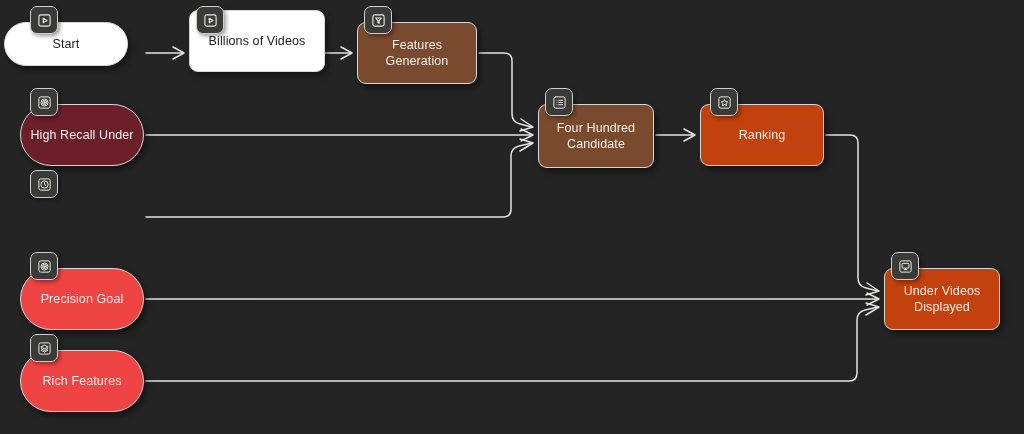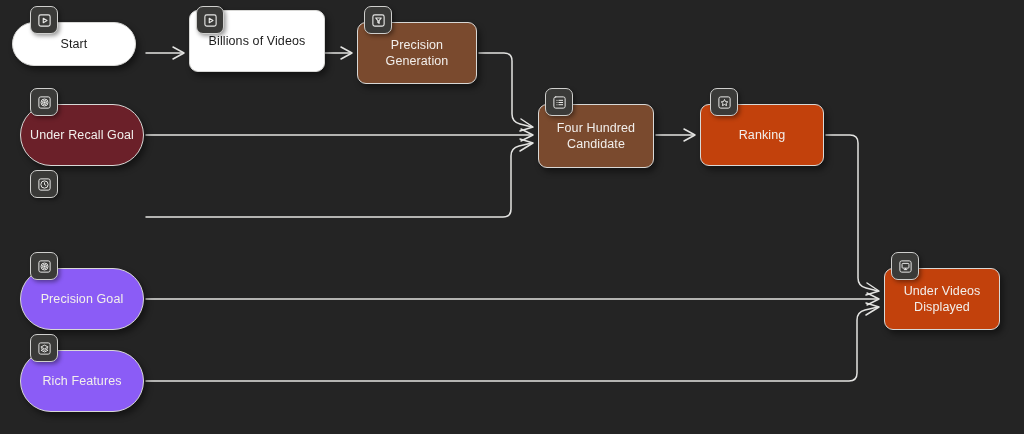--- a/index.html
+++ b/index.html
@@ -43,21 +43,21 @@
     white-space: pre-line;
   }
   .pill { border-radius: 999px; }
   .rrect { border-radius: 9px; }
   .fill-white { background: #ffffff; }
   .fill-white .node-label { color: #1c1c1c; }
   .fill-brown { background: #7a4a2e; }
   .fill-brown .node-label { color: #f2efec; }
   .fill-red { background: #6b2029; }
   .fill-red .node-label { color: #f2efec; }
-  .fill-green { background: #8b5cf6; }
+  .fill-green { background: #ef4444; }
   .fill-green .node-label { color: #f2efec; }
   .fill-teal { background: #c2410c; }
   .fill-teal .node-label { color: #f2efec; }
 
   .icon-badge {
     position: absolute;
     width: 26px;
     height: 26px;
     border-radius: 7px;
     background: #3a3a38;
@@ -104,53 +104,53 @@
       <path d="M 867 283 L 879 291 L 866 295"></path>
 
       <path d="M 146 299 L 878 299"></path>
       <path d="M 867 293 L 879 299 L 867 305"></path>
 
       <path d="M 146 381 L 849 381 Q 857 381 857 373 L 857 320 Q 857 312 865 310 L 878 307"></path>
       <path d="M 866 303 L 879 307 L 866 315"></path>
     </g>
   </svg>
 
-  <div class="node pill fill-white" style="left:12px; top:22px; width:124px; height:44px;">
+  <div class="node pill fill-white" style="left:4px; top:22px; width:124px; height:44px;">
     <span class="node-label">Start</span>
   </div>
   <div class="icon-badge" style="left:30px; top:6px;">
     <svg viewBox="0 0 24 24" fill="none" stroke="#e8e8e6" stroke-width="1.8" stroke-linejoin="round">
       <rect x="3" y="3" width="18" height="18" rx="3"></rect>
       <path d="M10 8.5 L16 12 L10 15.5 Z"></path>
     </svg>
   </div>
 
   <div class="node rrect fill-white" style="left:189px; top:10px; width:136px; height:62px;">
     <span class="node-label">Billions of Videos</span>
   </div>
   <div class="icon-badge" style="left:196px; top:6px;">
     <svg viewBox="0 0 24 24" fill="none" stroke="#e8e8e6" stroke-width="1.8" stroke-linejoin="round">
       <rect x="3" y="3" width="18" height="18" rx="3"></rect>
       <path d="M10 8.5 L16 12 L10 15.5 Z"></path>
     </svg>
   </div>
 
   <div class="node rrect fill-brown" style="left:357px; top:22px; width:120px; height:62px;">
-    <span class="node-label">Precision
+    <span class="node-label">Features
 Generation</span>
   </div>
   <div class="icon-badge" style="left:364px; top:6px;">
     <svg viewBox="0 0 24 24" fill="none" stroke="#e8e8e6" stroke-width="1.8" stroke-linejoin="round">
       <rect x="3" y="3" width="18" height="18" rx="3"></rect>
       <path d="M7.5 8 L16.5 8 L13 12.3 L13 16.5 L11 15.2 L11 12.3 Z"></path>
     </svg>
   </div>
 
   <div class="node pill fill-red" style="left:20px; top:104px; width:124px; height:62px;">
-    <span class="node-label">Under Recall Goal</span>
+    <span class="node-label">High Recall Under</span>
   </div>
   <div class="icon-badge" style="left:30px; top:88px;">
     <svg viewBox="0 0 24 24" fill="none" stroke="#e8e8e6" stroke-width="1.6" stroke-linejoin="round">
       <rect x="3" y="3" width="18" height="18" rx="3"></rect>
       <circle cx="12" cy="12" r="5.6"></circle>
       <circle cx="12" cy="12" r="3.3"></circle>
       <circle cx="12" cy="12" r="1.2" fill="#e8e8e6"></circle>
     </svg>
   </div>
 

